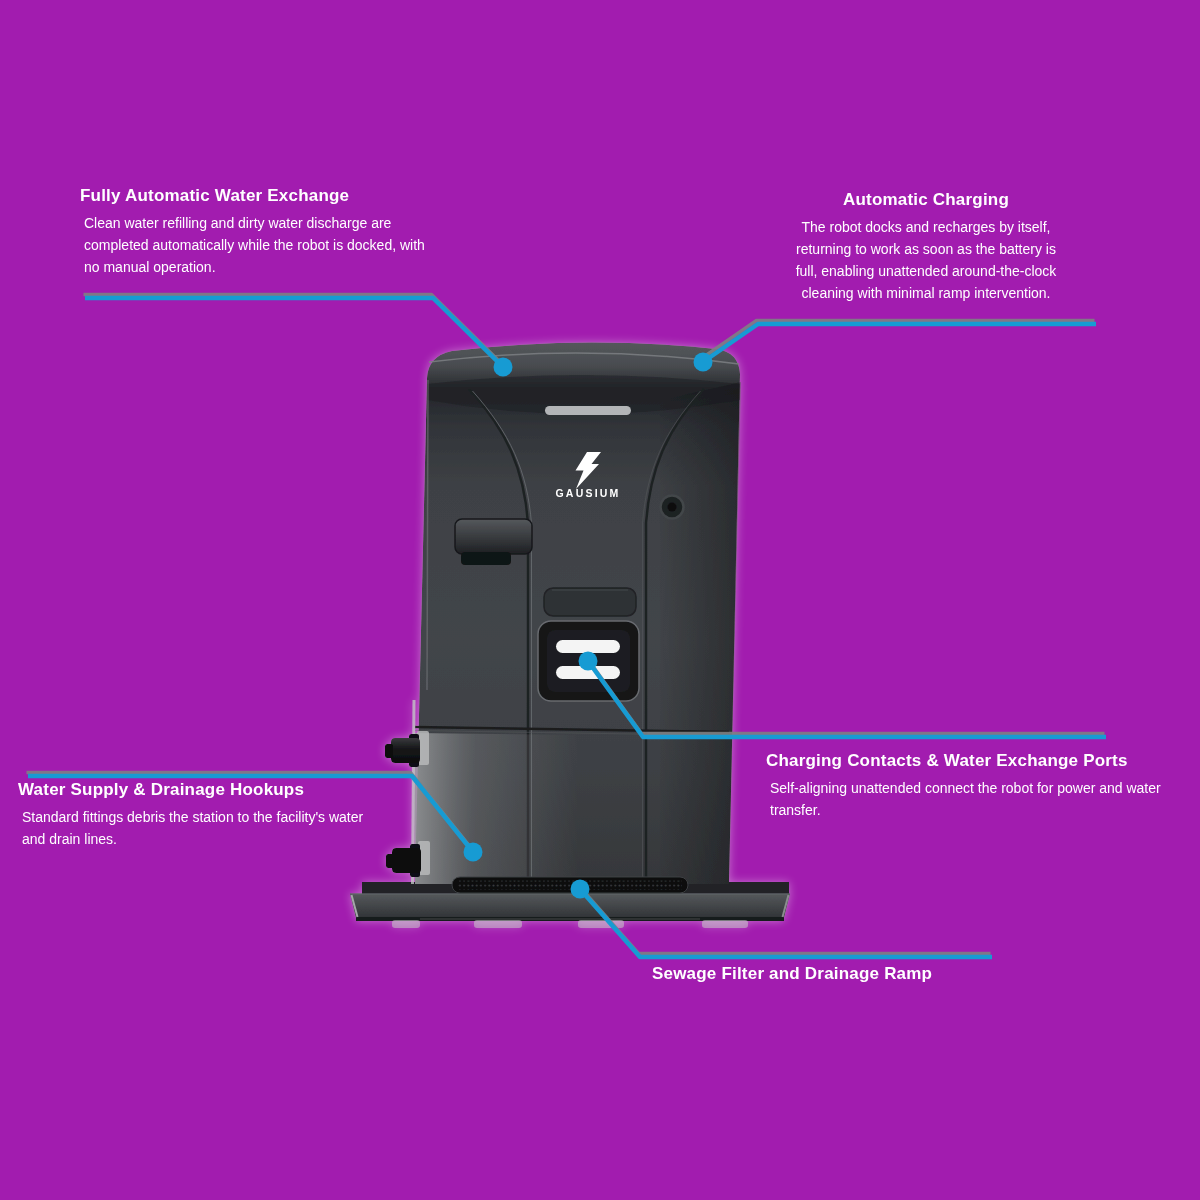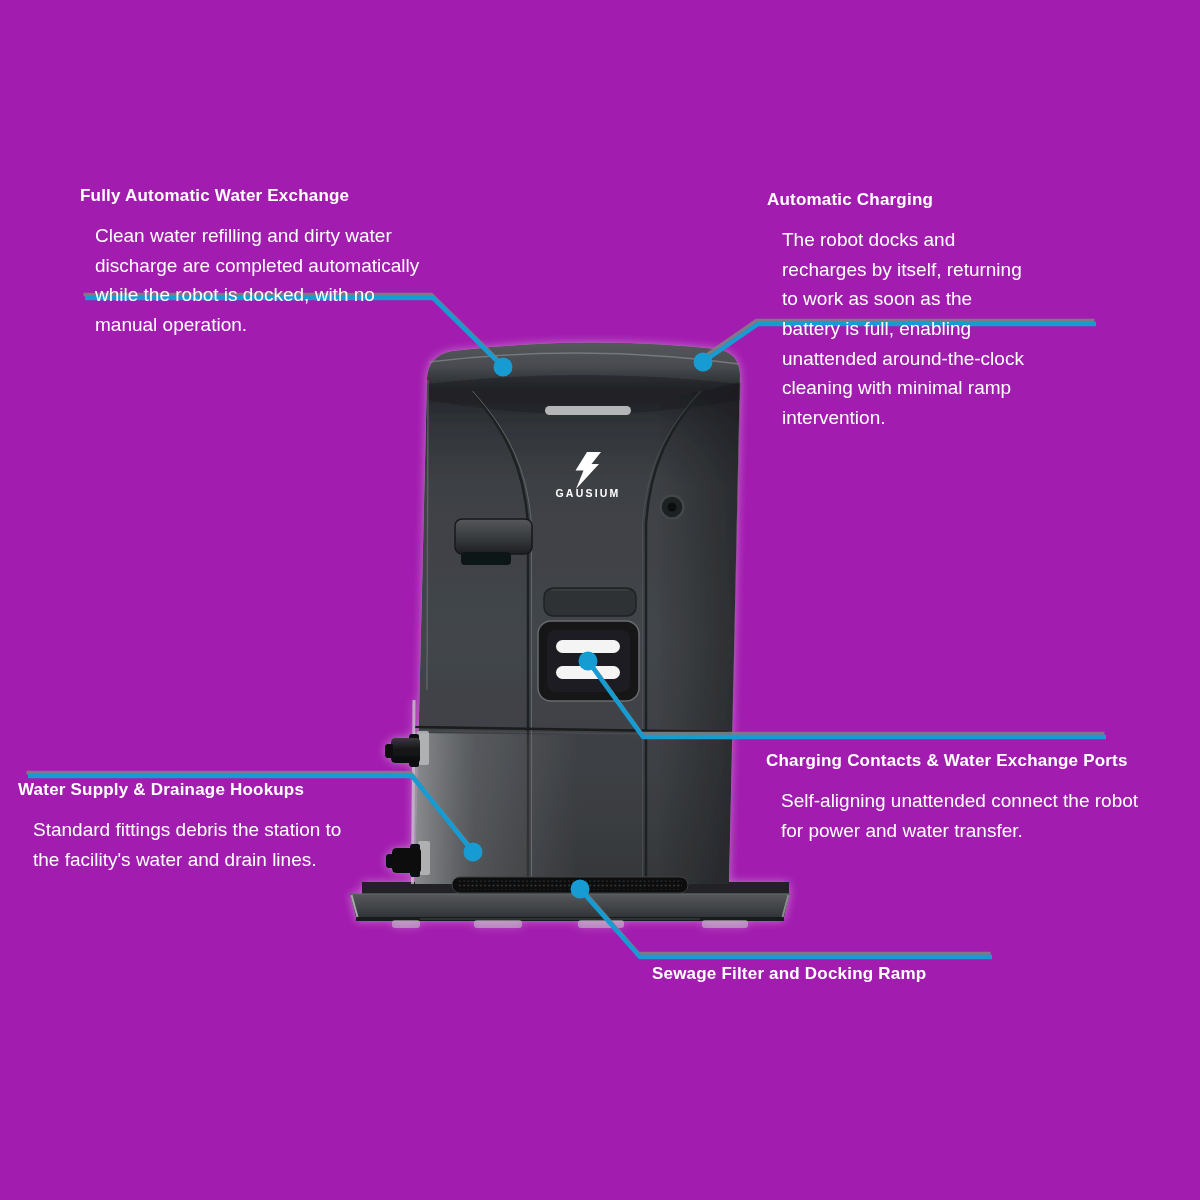--- a/index.html
+++ b/index.html
@@ -6,23 +6,23 @@
   html,body{margin:0;padding:0;background:#000;}
   .stage{
     position:relative;width:1200px;height:1200px;background:#a21caf;
     overflow:hidden;font-family:"Liberation Sans","DejaVu Sans",sans-serif;
   }
   .figure-svg{position:absolute;left:0;top:0;width:1200px;height:1200px;display:block;}
   .callout{position:absolute;color:#ffffff;}
   .callout h3{
     margin:0 0 7px 0;font-size:17px;font-weight:700;letter-spacing:.2px;line-height:1.18;
   }
-  .callout p{margin:15px;font-size:19px;font-weight:400;line-height:1.56;}
+  .callout p{margin:4px;font-size:14px;font-weight:400;line-height:1.56;}
   #callout-water-exchange{left:80px;top:186px;width:362px;}
-  #callout-auto-charging{left:767px;top:190px;width:278px;}
+  #callout-auto-charging{left:787px;top:190px;width:278px;text-align:center;}
   #callout-dock-ports{left:766px;top:751px;width:402px;}
   #callout-plumbing{left:18px;top:780px;width:364px;}
   #callout-ramp{left:652px;top:964px;width:388px;}
 </style>
 </head>
 <body>
 
 <div class="stage">
 
   <svg class="figure-svg" viewBox="0 0 1200 1200" xmlns="http://www.w3.org/2000/svg">
@@ -194,16 +194,16 @@
     <h3>Charging Contacts &amp; Water Exchange Ports</h3>
     <p>Self-aligning unattended connect the robot for power and water transfer.</p>
   </div>
 
   <div class="callout" id="callout-plumbing">
     <h3>Water Supply &amp; Drainage Hookups</h3>
     <p>Standard fittings debris the station to the facility's water and drain lines.</p>
   </div>
 
   <div class="callout" id="callout-ramp">
-    <h3>Sewage Filter and Docking Ramp</h3>
+    <h3>Sewage Filter and Drainage Ramp</h3>
   </div>
 
 </div>
 
 </body></html>

